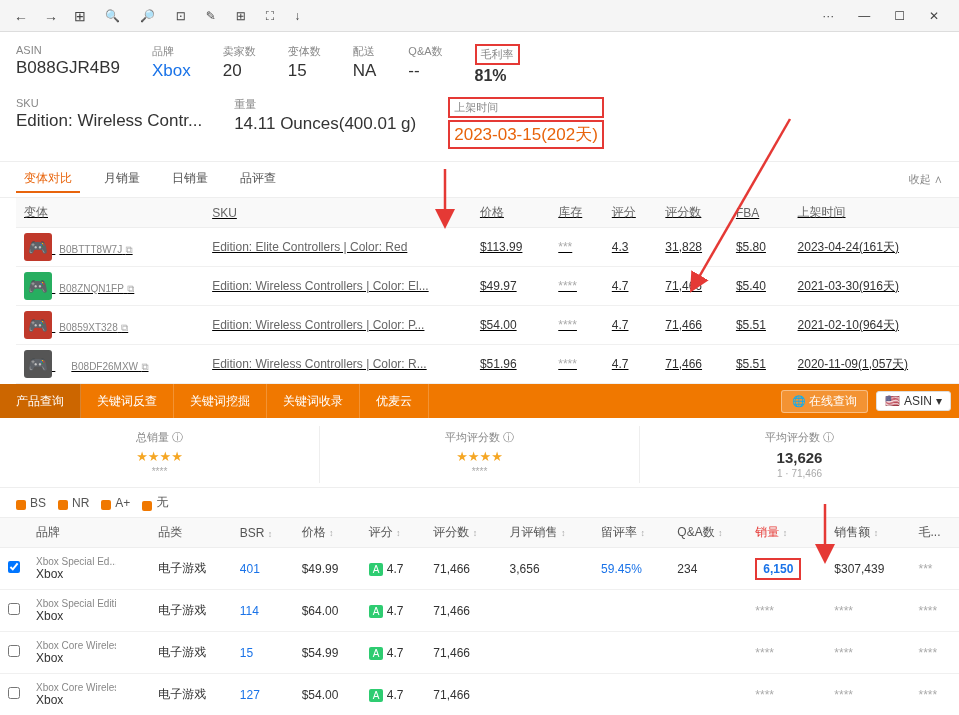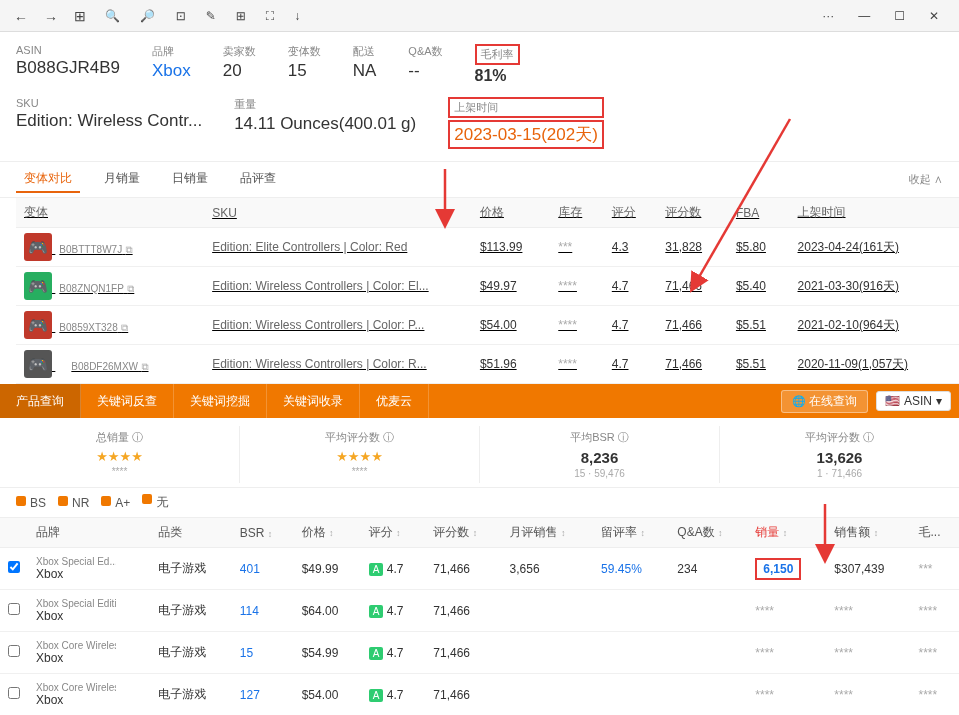--- a/index.html
+++ b/index.html
@@ -173,21 +173,21 @@
     .filter-row {
       background: white;
       padding: 6px 16px;
       display: flex;
       align-items: center;
       gap: 12px;
       border-bottom: 1px solid #eee;
     }
     .filter-badge {
       display: flex;
-      align-items: flex-start;
+      align-items: flex-end;
       gap: 4px;
       font-size: 11px;
       color: #555;
     }
     .color-dot { width: 10px; height: 10px; border-radius: 2px; display: inline-block; }
 
     
     .data-table-container {
       background: white;
       overflow-x: auto;
@@ -414,25 +414,20 @@
   <div class="stats-row" id="stats-row">
   <div class="stat-col">
     <div class="stat-label">总销量 ⓘ</div>
     <div class="stars">★★★★</div>
     <div class="stat-sub">****</div>
   </div>
       <div class="stat-col">
     <div class="stat-label">平均评分数 ⓘ</div>
     <div class="stars">★★★★</div>
     <div class="stat-sub">****</div>
-  </div>
-      <div class="stat-col">
-    <div class="stat-label">平均BSR ⓘ</div>
-    <div class="stat-value">8,236</div>
-    <div class="stat-sub">15 · 59,476</div>
   </div>
       <div class="stat-col">
     <div class="stat-label">平均评分数 ⓘ</div>
     <div class="stat-value">13,626</div>
     <div class="stat-sub">1 · 71,466</div>
   </div>
     </div>
 
   <div class="filter-row">
     <div class="filter-badge">

